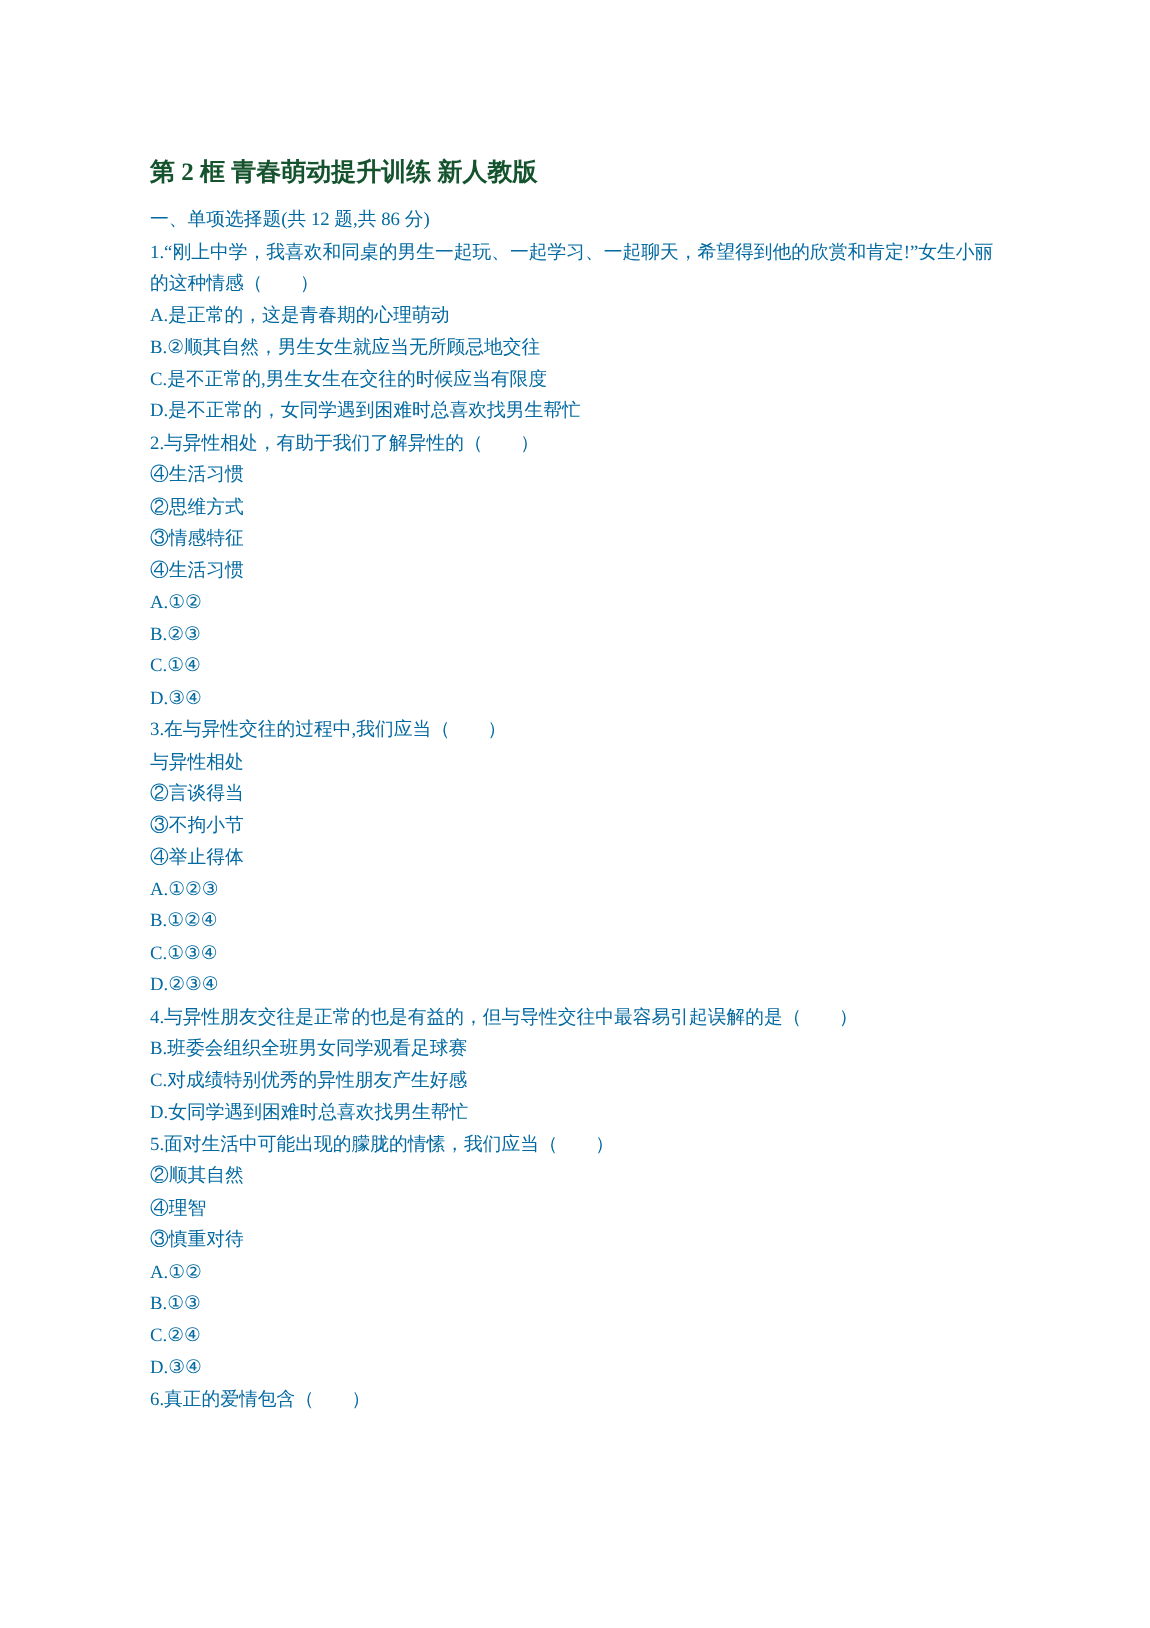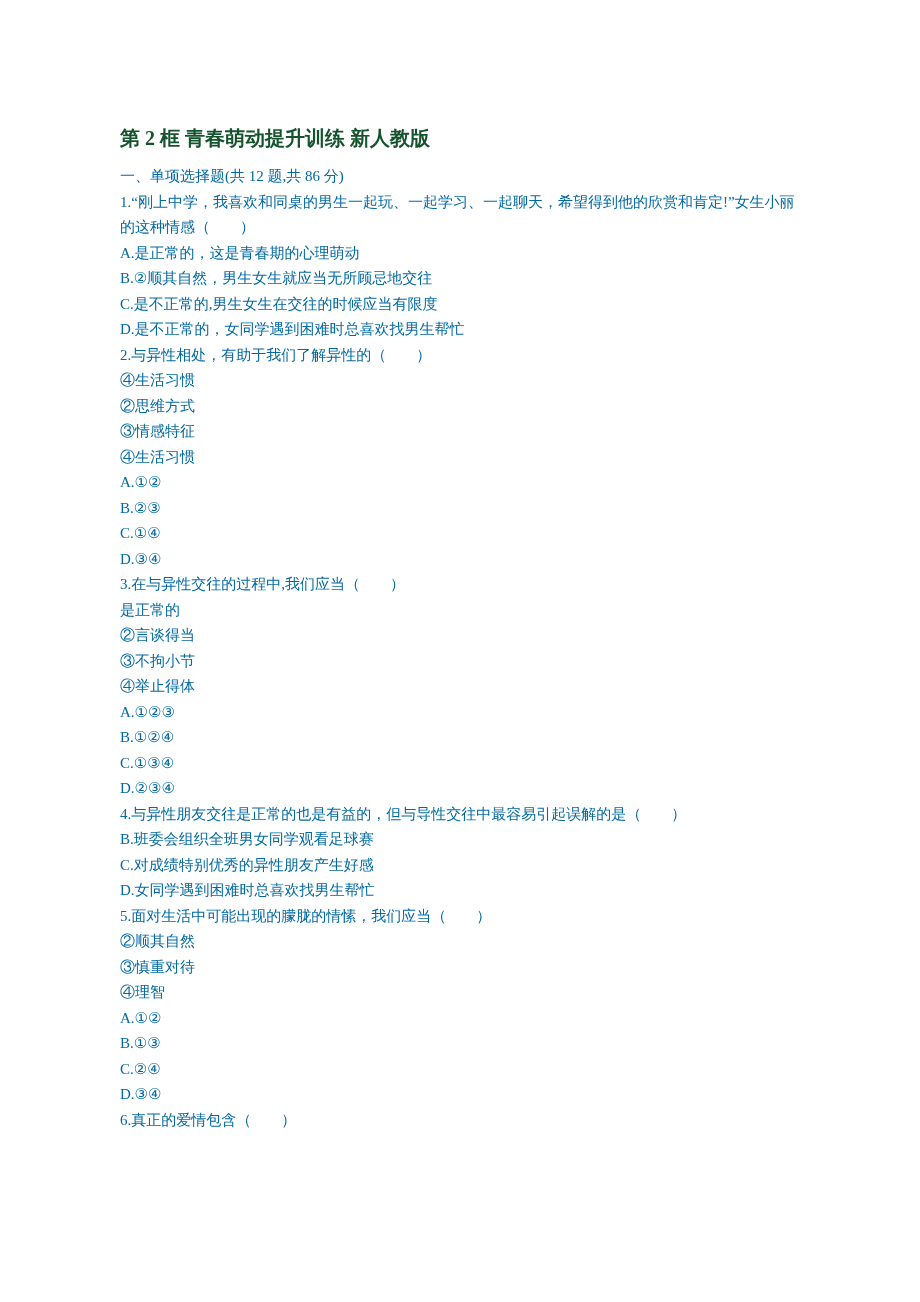--- a/index.html
+++ b/index.html
@@ -57,38 +57,38 @@
     <p>④生活习惯</p>
     <p>②思维方式</p>
     <p>③情感特征</p>
     <p>④生活习惯</p>
     <p>A.①②</p>
     <p>B.②③</p>
     <p>C.①④</p>
     <p>D.③④</p>
 
     <p>3.在与异性交往的过程中,我们应当（　　）</p>
-    <p>是正常的</p>
+    <p>与异性相处</p>
     <p>②言谈得当</p>
     <p>③不拘小节</p>
     <p>④举止得体</p>
     <p>A.①②③</p>
     <p>B.①②④</p>
     <p>C.①③④</p>
     <p>D.②③④</p>
 
     <p>4.与异性朋友交往是正常的也是有益的，但与导性交往中最容易引起误解的是（　　）</p>
     <p>B.班委会组织全班男女同学观看足球赛</p>
     <p>C.对成绩特别优秀的异性朋友产生好感</p>
     <p>D.女同学遇到困难时总喜欢找男生帮忙</p>
 
     <p>5.面对生活中可能出现的朦胧的情愫，我们应当（　　）</p>
     <p>②顺其自然</p>
+    <p>④理智</p>
     <p>③慎重对待</p>
-    <p>④理智</p>
     <p>A.①②</p>
     <p>B.①③</p>
     <p>C.②④</p>
     <p>D.③④</p>
 
     <p>6.真正的爱情包含（　　）</p>
   </div>
 </div>
 
 </body></html>

